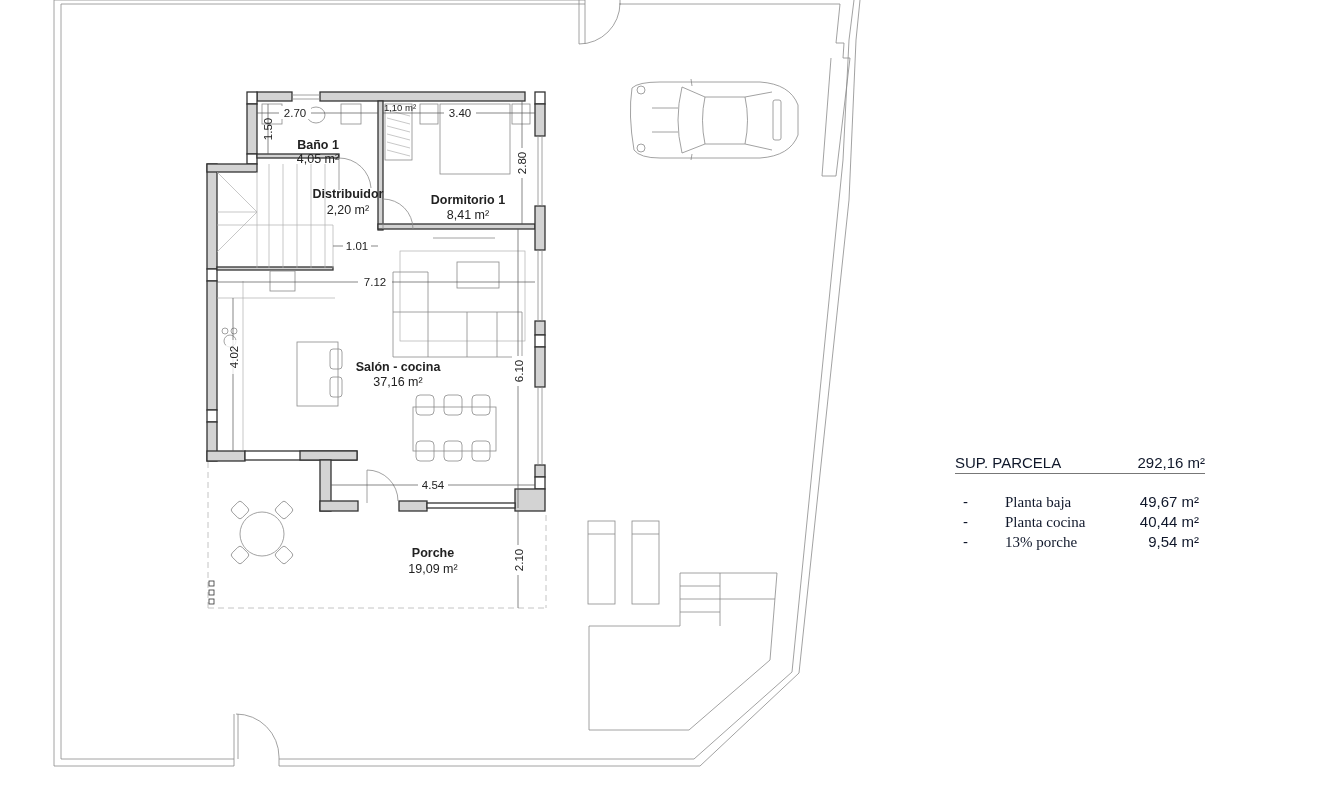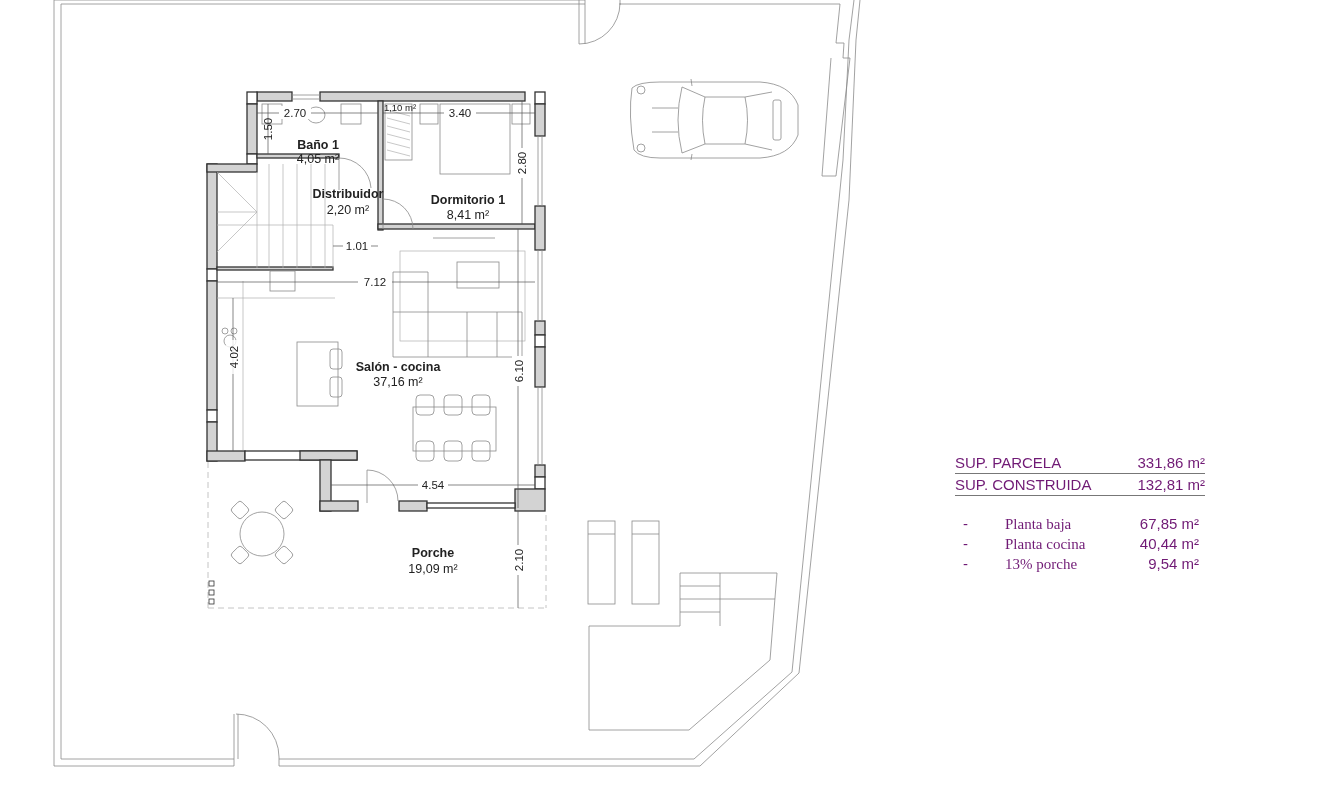--- a/index.html
+++ b/index.html
@@ -10,21 +10,21 @@
   .room-area { font-size: 12.5px; fill: #222; }
   .dim { font-size: 11.5px; fill: #222; }
   .dim-small { font-size: 9.5px; fill: #222; }
   .wall { fill: #d3d3d3; stroke: #333; stroke-width: 1.3; }
   .thin { fill: none; stroke: #8a8a8a; stroke-width: 0.8; }
   .thin2 { fill: none; stroke: #b0b0b0; stroke-width: 0.7; }
   .furn { fill: #fff; stroke: #8a8a8a; stroke-width: 0.8; }
   .dash { fill: none; stroke: #b5b5b5; stroke-width: 0.8; stroke-dasharray: 6 4; }
   .dimline { stroke: #555; stroke-width: 0.7; }
 
-  .summary { position: absolute; left: 955px; top: 452px; width: 250px; font-size: 15px; color: #701a75; }
+  .summary { position: absolute; left: 955px; top: 452px; width: 250px; font-size: 15px; color: #0f172a; }
   .summary .row { display: flex; justify-content: space-between; height: 21px; line-height: 21px; }
   .summary .row.ruled { border-bottom: 1px solid #777; }
   .summary .sub { display: flex; height: 20px; line-height: 20px; margin-top: 0; }
   .summary .sub .dash-mark { width: 42px; padding-left: 8px; }
   .summary .sub .lbl { flex: 1; font-family: Liberation Serif, serif; }
   .summary .sub .val { text-align: right; width: 90px; padding-right: 6px; }
   .summary .gap { height: 18px; }
 </style>
 </head>
 <body>
@@ -275,31 +275,27 @@
     <rect x="418" y="479" width="30" height="13" fill="#fff"></rect>
     <text class="dim" x="433" y="489" text-anchor="middle">4.54</text>
     <rect x="512" y="545" width="14" height="30" fill="#fff"></rect>
     <text class="dim" x="523" y="560" text-anchor="middle" transform="rotate(-90 523 560)">2.10</text>
   </g>
 </svg>
 
 <div class="summary">
   <div class="row ruled">
     <span>SUP. PARCELA</span>
-    <span>331,86 m²</span>
-  </div>
-  <div class="row ruled">
-    <span>SUP. CONSTRUIDA</span>
-    <span>132,81 m²</span>
+    <span>292,16 m²</span>
   </div>
   <div class="gap"></div>
   <div class="sub">
     <span class="dash-mark">-</span>
     <span class="lbl">Planta baja</span>
-    <span class="val">67,85 m²</span>
+    <span class="val">49,67 m²</span>
   </div>
   <div class="sub">
     <span class="dash-mark">-</span>
     <span class="lbl">Planta cocina</span>
     <span class="val">40,44 m²</span>
   </div>
   <div class="sub">
     <span class="dash-mark">-</span>
     <span class="lbl">13% porche</span>
     <span class="val">9,54 m²</span>

